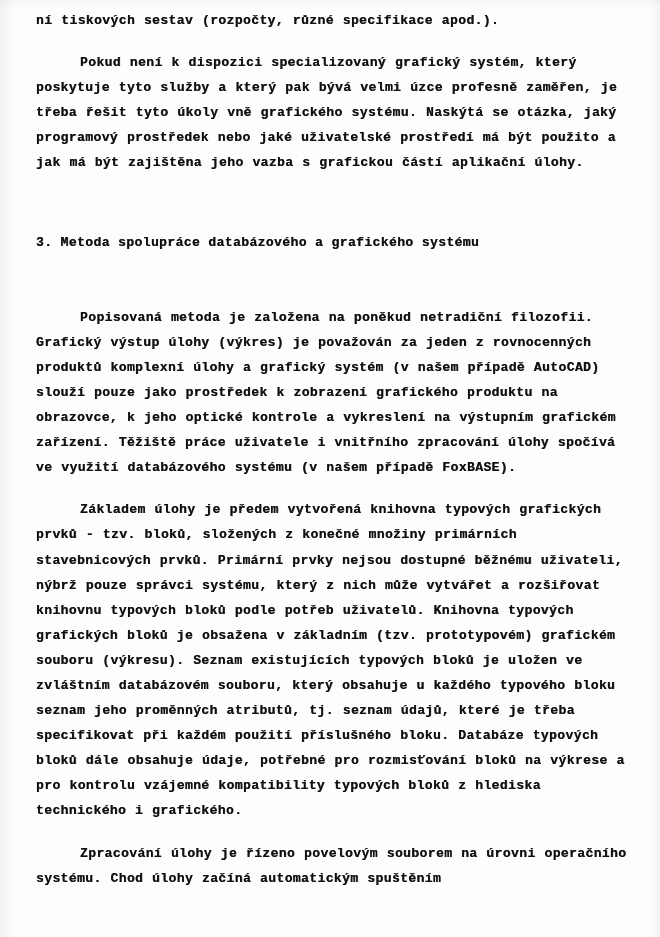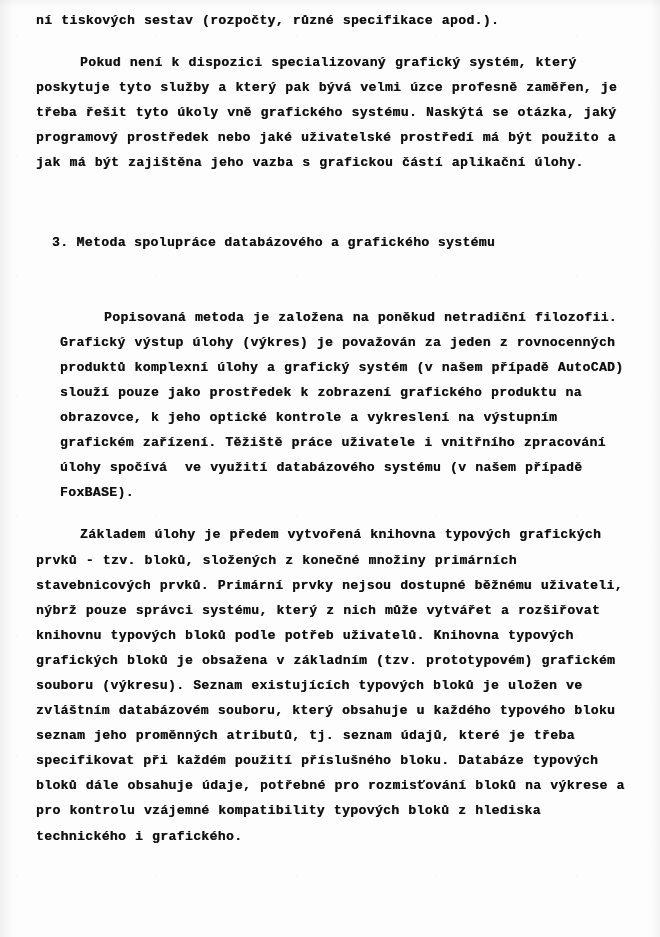--- a/index.html
+++ b/index.html
@@ -42,23 +42,23 @@
     text-align: left;
     white-space: pre-wrap;
     word-spacing: 0.6px;
     color: #0f0f0f;
     text-shadow: 0.35px 0 0 rgba(20,20,20,0.55), 0 0.35px 0 rgba(20,20,20,0.35);
   }
   .para.indent {
     text-indent: 44px;
   }
   .gap-md { margin-top: 17px; }
-  .gap-lg { margin-top: 50px; margin-left: 24px; }
+  .gap-lg { margin-top: 50px; }
   .heading {
-    margin: 16px;
+    margin: 0;
     font-size: 13.1px;
     line-height: 25.1px;
     letter-spacing: 0.35px;
     font-weight: 700;
     color: #0f0f0f;
     text-shadow: 0.35px 0 0 rgba(20,20,20,0.55), 0 0.35px 0 rgba(20,20,20,0.35);
   }
   
   .speckle {
     position: absolute;
@@ -82,16 +82,17 @@
     <p class="para">ní tiskových sestav (rozpočty, různé specifikace apod.).</p>
 
     <p class="para indent gap-md">Pokud není k dispozici specializovaný grafický systém, který poskytuje tyto služby a který pak bývá velmi úzce profesně zaměřen, je třeba řešit tyto úkoly vně grafického systému. Naskýtá se otázka, jaký programový prostředek nebo jaké uživatelské prostředí má být použito a jak má být zajištěna jeho vazba s grafickou částí aplikační úlohy.</p>
 
     <h2 class="heading gap-lg" style="margin-top:54px;">3. Metoda spolupráce databázového a grafického systému</h2>
 
     <p class="para indent gap-lg">Popisovaná metoda je založena na poněkud netradiční filozofii. Grafický výstup úlohy (výkres) je považován za jeden z rovnocenných produktů komplexní úlohy a grafický systém (v našem případě AutoCAD) slouží pouze jako prostředek k zobrazení grafického produktu na obrazovce, k jeho optické kontrole a vykreslení na výstupním grafickém zařízení. Těžiště práce uživatele i vnitřního zpracování úlohy spočívá  ve využití databázového systému (v našem případě FoxBASE).</p>
 
     <p class="para indent gap-md">Základem úlohy je předem vytvořená knihovna typových grafických prvků - tzv. bloků, složených z konečné množiny primárních stavebnicových prvků. Primární prvky nejsou dostupné běžnému uživateli, nýbrž pouze správci systému, který z nich může vytvářet a rozšiřovat knihovnu typových bloků podle potřeb uživatelů. Knihovna typových grafických bloků je obsažena v základním (tzv. prototypovém) grafickém souboru (výkresu). Seznam existujících typových bloků je uložen ve zvláštním databázovém souboru, který obsahuje u každého typového bloku seznam jeho proměnných atributů, tj. seznam údajů, které je třeba specifikovat při každém použití příslušného bloku. Databáze typových bloků dále obsahuje údaje, potřebné pro rozmisťování bloků na výkrese a pro kontrolu vzájemné kompatibility typových bloků z hlediska technického i grafického.</p>
 
+    <p class="para indent gap-md">Zpracování úlohy je řízeno povelovým souborem na úrovni operačního systému. Chod úlohy začíná automatickým spuštěním</p>
 
   </div>
   <div class="speckle"></div>
 </div>
 
 </body></html>

